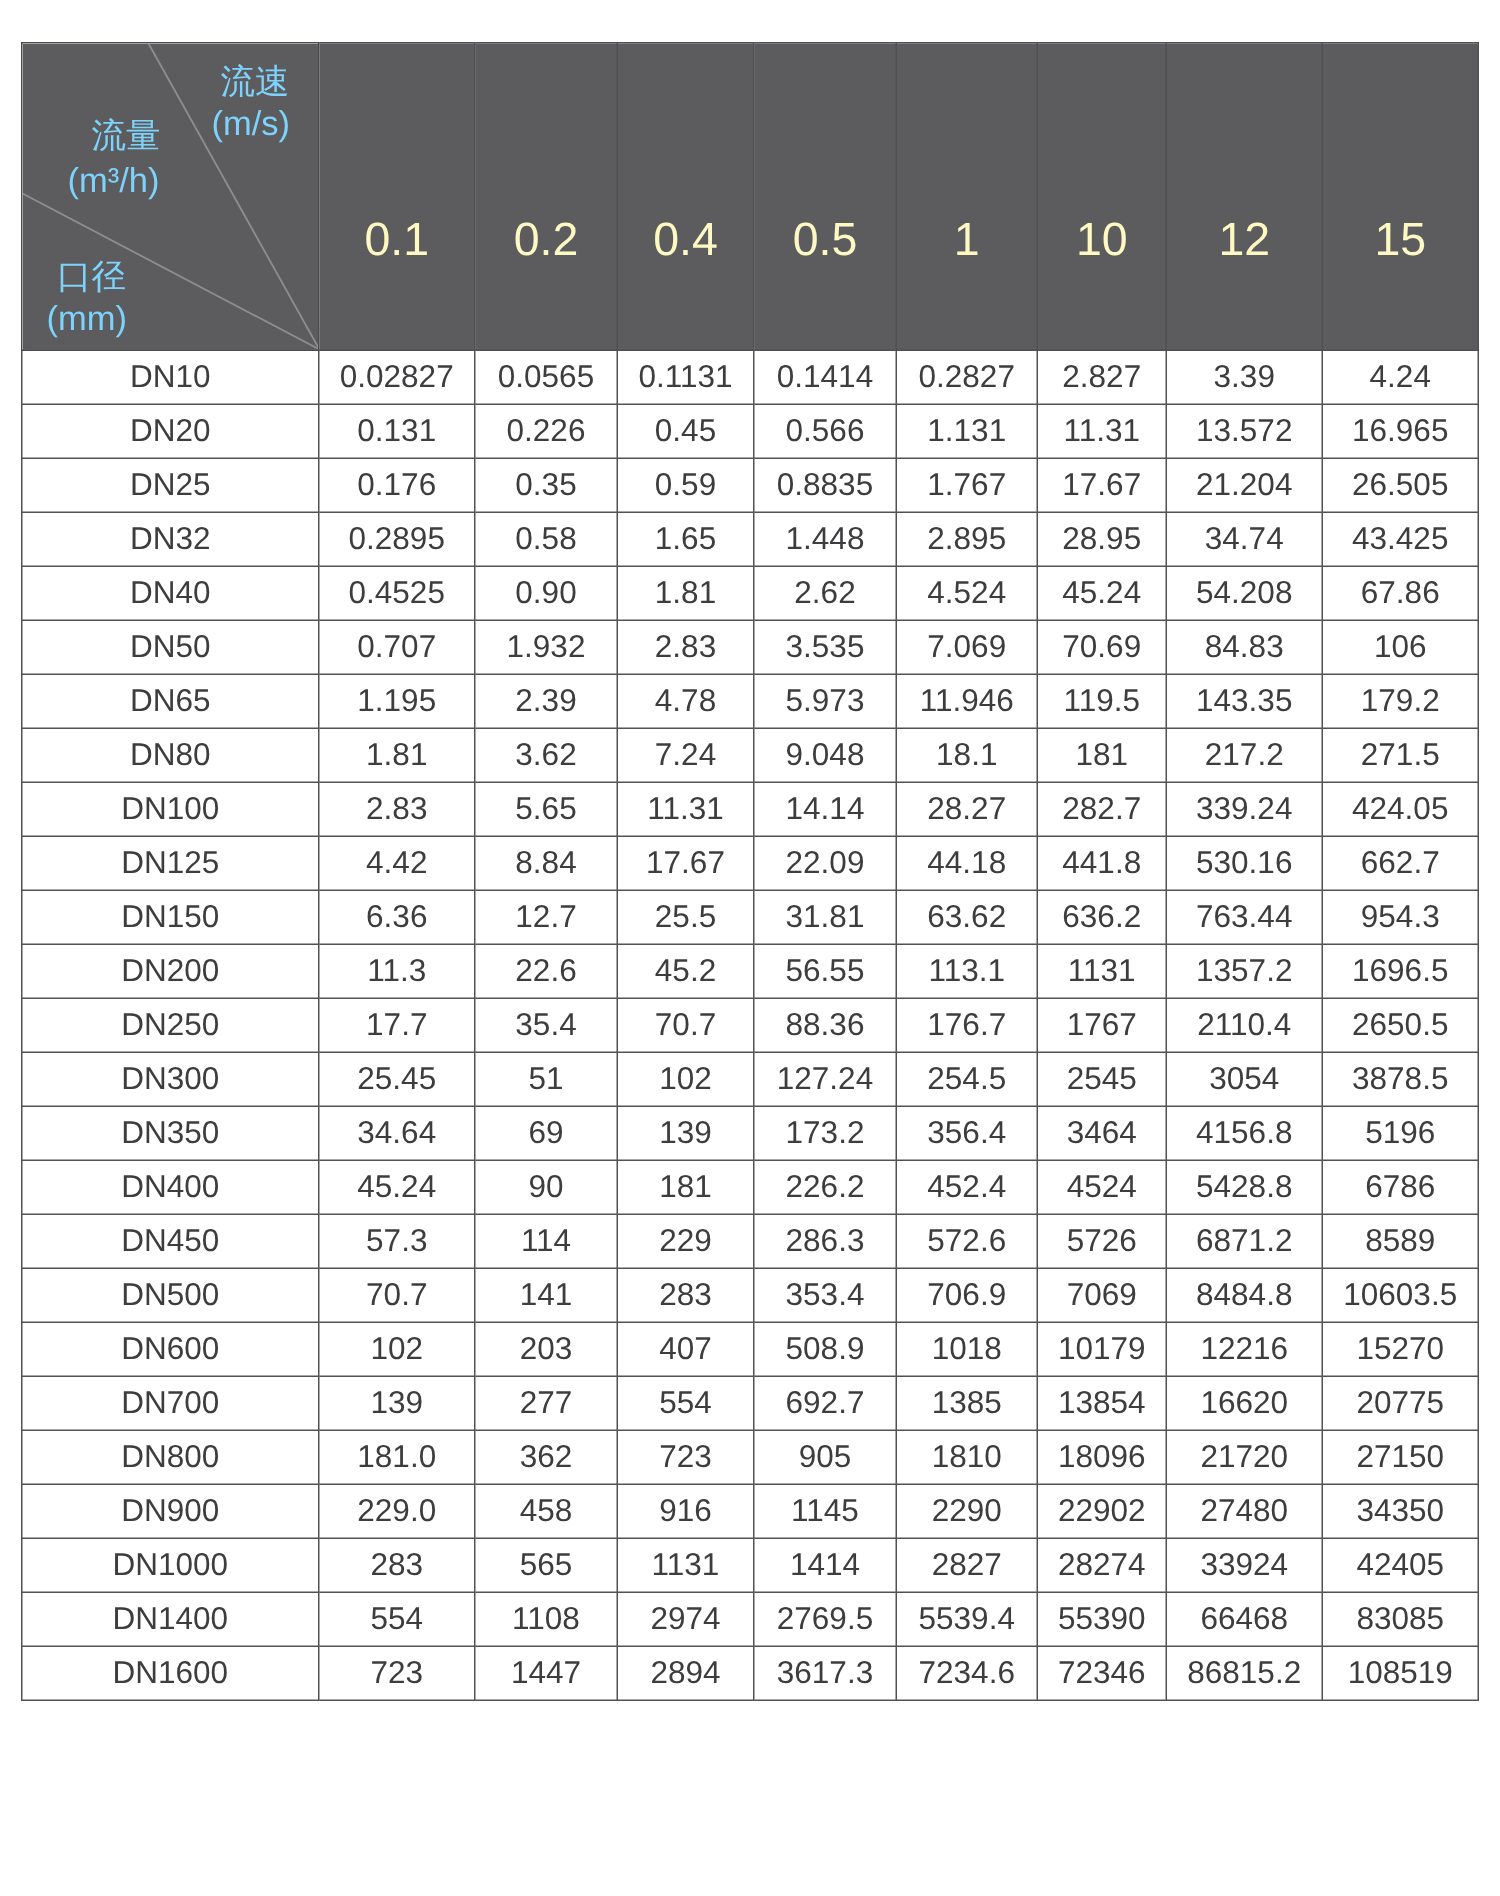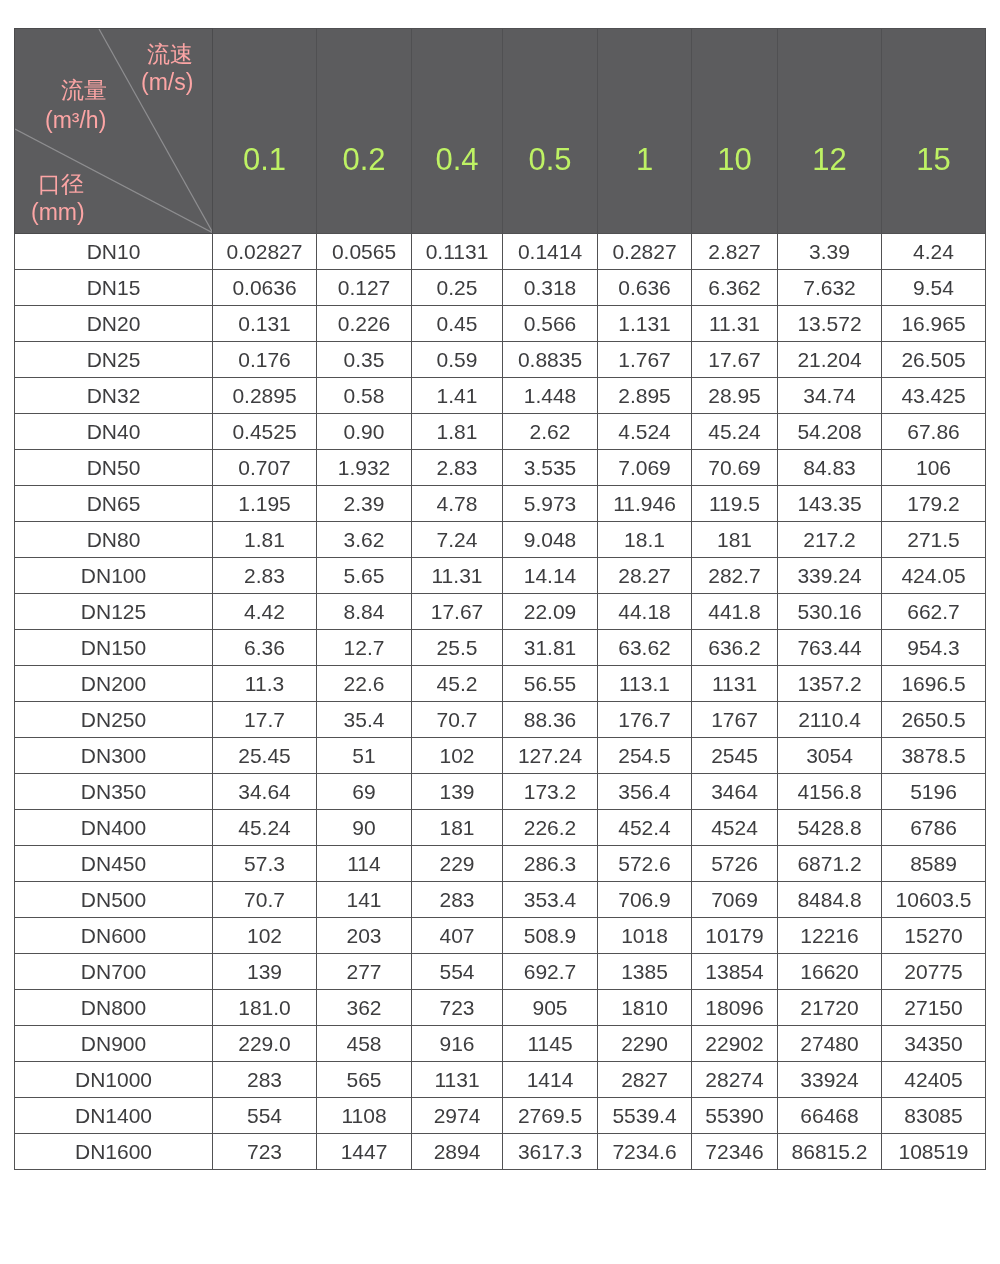--- a/index.html
+++ b/index.html
@@ -35,34 +35,34 @@
     overflow: hidden;
   }
   th.corner svg {
     position: absolute;
     left: 0;
     top: 0;
     display: block;
   }
   .corner-lbl {
     position: absolute;
-    color: #fca5a5;
+    color: #7dd3fc;
     font-size: 23px;
     font-weight: normal;
     line-height: 1;
     white-space: nowrap;
   }
   .lbl-velocity   { top: 14px;  left: 132px; }
   .lbl-velocity-u { top: 42px;  left: 126px; }
   .lbl-flow       { top: 50px;  left: 46px;  }
   .lbl-flow-u     { top: 80px;  left: 30px;  }
   .lbl-diam       { top: 144px; left: 23px;  }
   .lbl-diam-u     { top: 172px; left: 16px;  }
   th.vel-th {
-    color: #bef264;
+    color: #fef9c3;
     font-size: 31px;
     font-weight: normal;
     text-align: center;
     vertical-align: middle;
     padding-top: 58px;
     border: 1px solid #505052;
   }
   
   tbody td {
     height: 35px;
@@ -125,31 +125,20 @@
           <td>0.02827</td>
           <td>0.0565</td>
           <td>0.1131</td>
           <td>0.1414</td>
           <td>0.2827</td>
           <td>2.827</td>
           <td>3.39</td>
           <td>4.24</td>
         </tr>
         <tr>
-          <td>DN15</td>
-          <td>0.0636</td>
-          <td>0.127</td>
-          <td>0.25</td>
-          <td>0.318</td>
-          <td>0.636</td>
-          <td>6.362</td>
-          <td>7.632</td>
-          <td>9.54</td>
-        </tr>
-        <tr>
           <td>DN20</td>
           <td>0.131</td>
           <td>0.226</td>
           <td>0.45</td>
           <td>0.566</td>
           <td>1.131</td>
           <td>11.31</td>
           <td>13.572</td>
           <td>16.965</td>
         </tr>
@@ -161,21 +150,21 @@
           <td>0.8835</td>
           <td>1.767</td>
           <td>17.67</td>
           <td>21.204</td>
           <td>26.505</td>
         </tr>
         <tr>
           <td>DN32</td>
           <td>0.2895</td>
           <td>0.58</td>
-          <td>1.41</td>
+          <td>1.65</td>
           <td>1.448</td>
           <td>2.895</td>
           <td>28.95</td>
           <td>34.74</td>
           <td>43.425</td>
         </tr>
         <tr>
           <td>DN40</td>
           <td>0.4525</td>
           <td>0.90</td>

